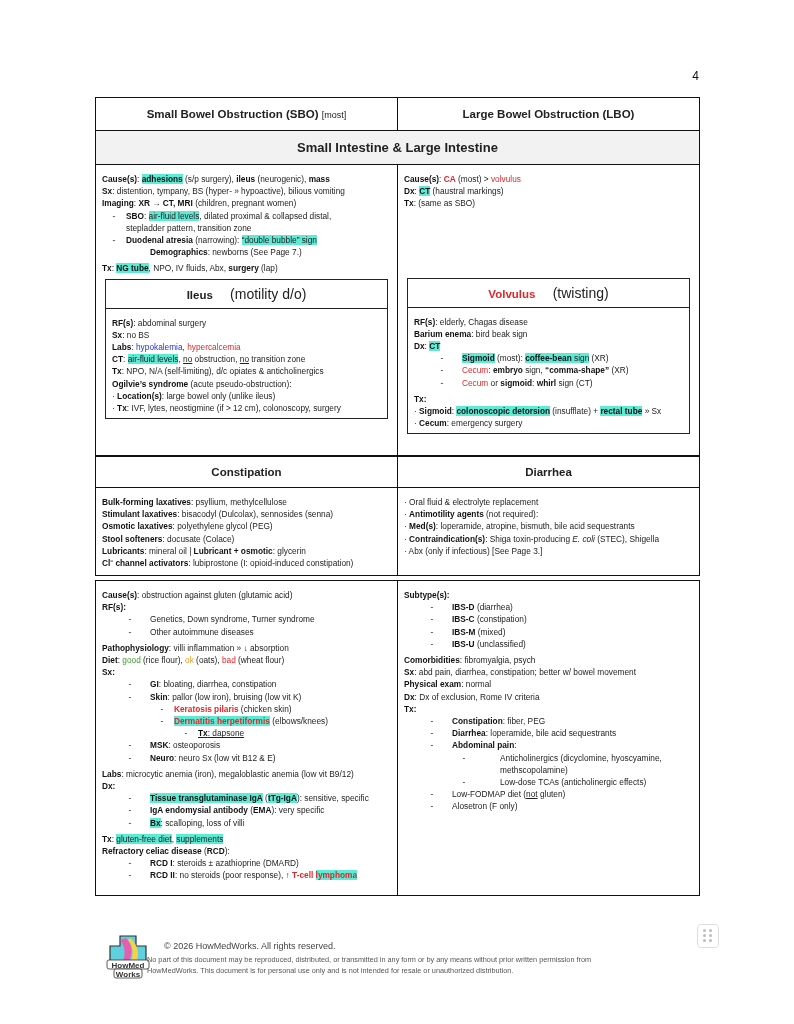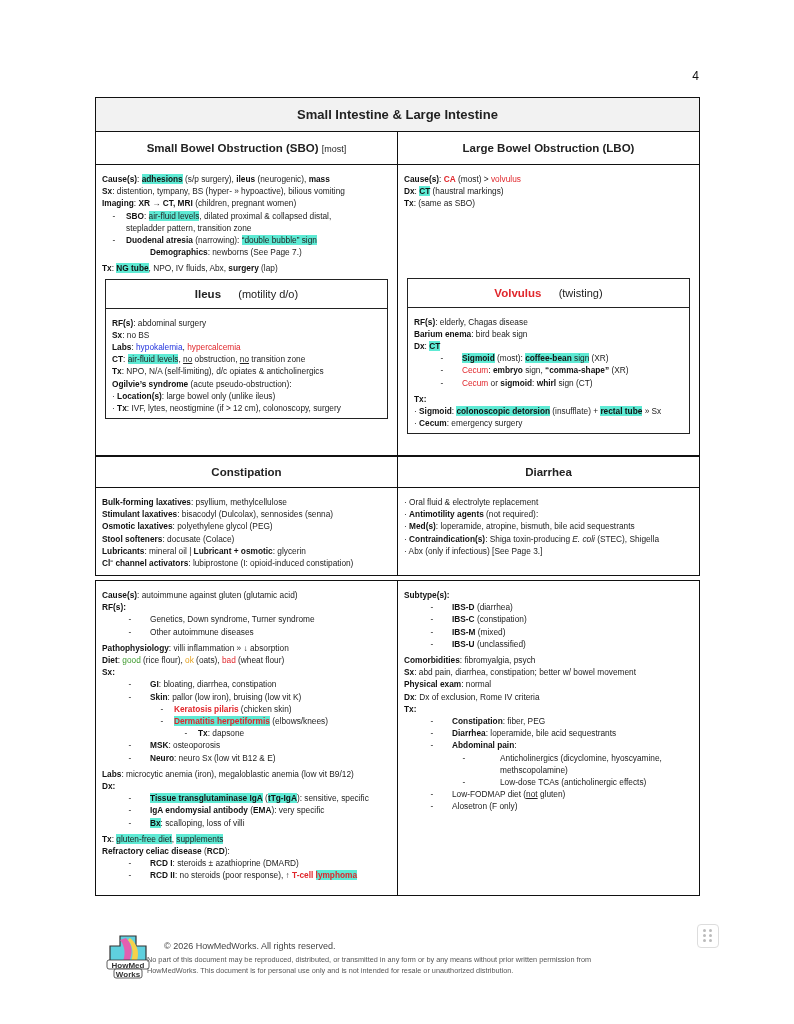--- a/index.html
+++ b/index.html
@@ -12,58 +12,58 @@
   .banner{background:#f2f2f2;height:33px;text-align:center;vertical-align:middle !important;font-weight:bold;font-size:13px;}
   .sect-h{height:32px;text-align:center;vertical-align:middle !important;font-weight:bold;font-size:11.5px;}
   .sect-h .sub{font-weight:normal;font-size:9px;}
   .body{font-size:8.3px;line-height:12.2px;padding:8px 6px 6px 6px !important;}
   .l{white-space:nowrap;}
   .i1{padding-left:24px;position:relative;}
   .i1::before{content:"-";position:absolute;left:0;width:24px;text-align:center;}
   .i1c{padding-left:48px;}
   .i2{padding-left:72px;position:relative;}
   .i2::before{content:"-";position:absolute;left:48px;width:24px;text-align:center;}
-  .i3{padding-left:96px;position:relative;}
+  .i3{padding-left:96px;position:relative;text-decoration:underline;}
   .i3::before{content:"-";position:absolute;left:72px;width:24px;text-align:center;}
   .i1b{padding-left:48px;position:relative;}
   .i1b::before{content:"-";position:absolute;left:16px;width:24px;text-align:center;}
   .gap{height:4px;}
   b{font-weight:bold;color:#111;}
   .hl{background:#5eead4;}
   .red{color:#e0262b;}
   .blue{color:#2233dd;}
   .green{color:#3f9b2f;}
   .orange{color:#e6a11c;text-align:center;}
   .u{text-decoration:underline;}
   .sub-box{margin:8px 3px 0 3px;border:1.5px solid #222;}
   .sub-box .hdr{height:28px;border-bottom:1.5px solid #222;text-align:center;font-weight:bold;font-size:11.5px;line-height:28px;}
-  .sub-box .hdr .sub{font-weight:normal;font-size:11px;margin-left:14px;}
+  .sub-box .hdr .sub{font-weight:normal;font-size:14px;margin-left:14px;}
   .sub-box .bd{font-size:8.3px;line-height:12.2px;padding:8px 6px 4px 6px;}
   .footer{position:absolute;left:106px;top:930px;width:600px;height:52px;}
   .logo{position:absolute;left:0;top:2px;width:44px;height:48px;}
   .copy{position:absolute;left:58px;top:11px;font-size:9px;font-weight:normal;color:#444;}
   .legal{position:absolute;left:41px;top:24px;font-size:7.3px;line-height:11px;color:#555;width:560px;}
   .drag{position:absolute;left:697px;top:924px;width:20px;height:22px;border:1px solid #ddd;border-radius:4px;background:#fff;}
   .drag span{position:absolute;width:3px;height:3px;background:#bbb;border-radius:50%;}
 </style>
 </head>
 <body>
 
 <div class="page">
   <div class="page-num">4</div>
 
   <table class="grid" style="top:97px;">
     <tbody>
         <tr>
+      <td class="sect-h"><span>Small Bowel Obstruction (SBO)</span> <span class="sub">[most]</span></td>
+      <td class="sect-h">Large Bowel Obstruction (LBO)</td>
+    </tr>
+    <tr>
           <td colspan="2" class="banner">Small Intestine &amp; Large Intestine</td>
         </tr>
-    <tr>
-      <td class="sect-h"><span>Small Bowel Obstruction (SBO)</span> <span class="sub">[most]</span></td>
-      <td class="sect-h">Large Bowel Obstruction (LBO)</td>
-    </tr>
     <tr>
       <td class="body" style="height:276px;">
         <div class="l"><b>Cause(s)</b>: <b class="hl">adhesions</b><span> (s/p surgery), </span><b>ileus</b><span> (neurogenic), </span><b>mass</b></div>
         <div class="l"><b>Sx</b><span>: distention, tympany, BS (hyper- » hypoactive), bilious vomiting</span></div>
         <div class="l"><b>Imaging</b>: <b>XR → CT, MRI</b><span> (children, pregnant women)</span></div>
         <div class="l i1"><b>SBO</b>: <span class="hl">air-fluid levels</span><span>, dilated proximal &amp; collapsed distal,</span></div>
         <div class="l i1c" style="padding-left:24px;">stepladder pattern, transition zone</div>
         <div class="l i1"><b>Duodenal atresia</b><span> (narrowing): </span><span class="hl">“double bubble” sign</span></div>
         <div class="l i2" style="padding-left:48px;"><b>Demographics</b><span>: newborns (See Page 7.)</span></div>
         <div class="gap"></div>
@@ -131,21 +131,21 @@
         <div class="l">· Abx (only if infectious) [See Page 3.]</div>
       </td>
     </tr>
   </tbody>
     </table>
 
   <table class="grid" style="top:580px;">
     <tbody>
     <tr>
       <td class="body" style="height:300px;">
-        <div class="l"><b>Cause(s)</b><span>: autoimmune against gluten (glutamic acid)</span></div>
+        <div class="l"><b>Cause(s)</b><span>: obstruction against gluten (glutamic acid)</span></div>
         <div class="l"><b>RF(s):</b></div>
         <div class="l i1b">Genetics, Down syndrome, Turner syndrome</div>
         <div class="l i1b">Other autoimmune diseases</div>
         <div class="gap"></div>
         <div class="l"><b>Pathophysiology</b><span>: villi inflammation » ↓ absorption</span></div>
         <div class="l"><b>Diet</b>: <span class="green">good</span><span> (rice flour), </span><span class="orange">ok</span><span> (oats), </span><span class="red">bad</span><span> (wheat flour)</span></div>
         <div class="l"><b>Sx:</b></div>
         <div class="l i1b"><b>GI</b><span>: bloating, diarrhea, constipation</span></div>
         <div class="l i1b"><b>Skin</b><span>: pallor (low iron), bruising (low vit K)</span></div>
         <div class="l i2"><b class="red">Keratosis pilaris</b><span> (chicken skin)</span></div>

